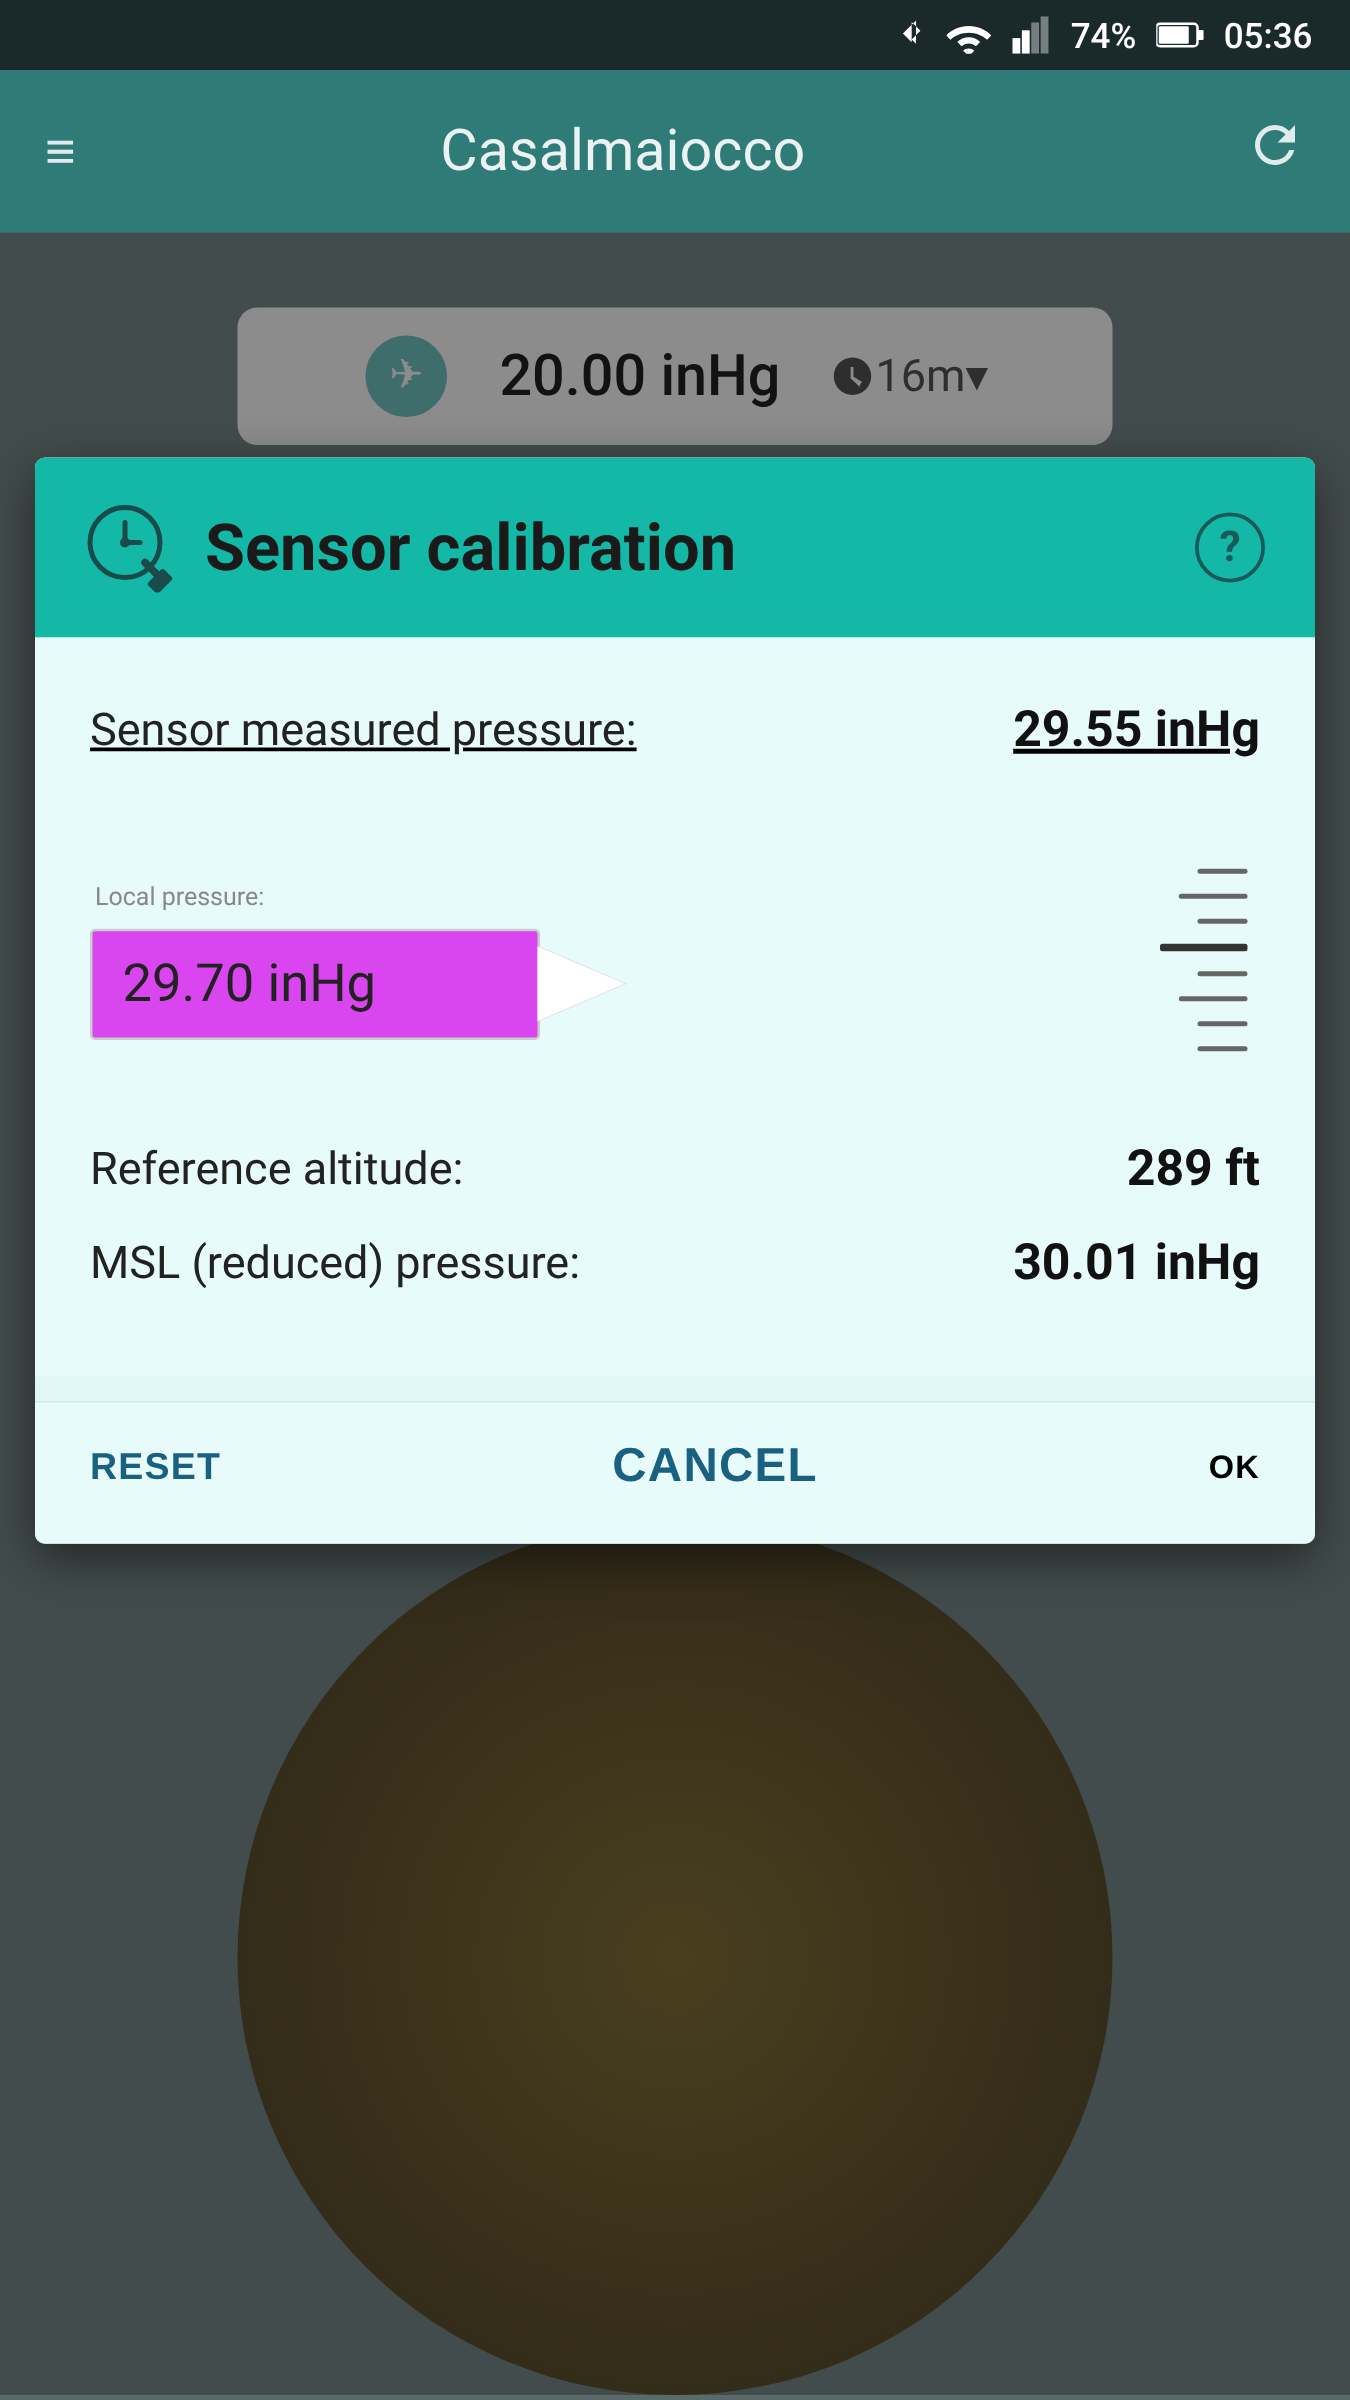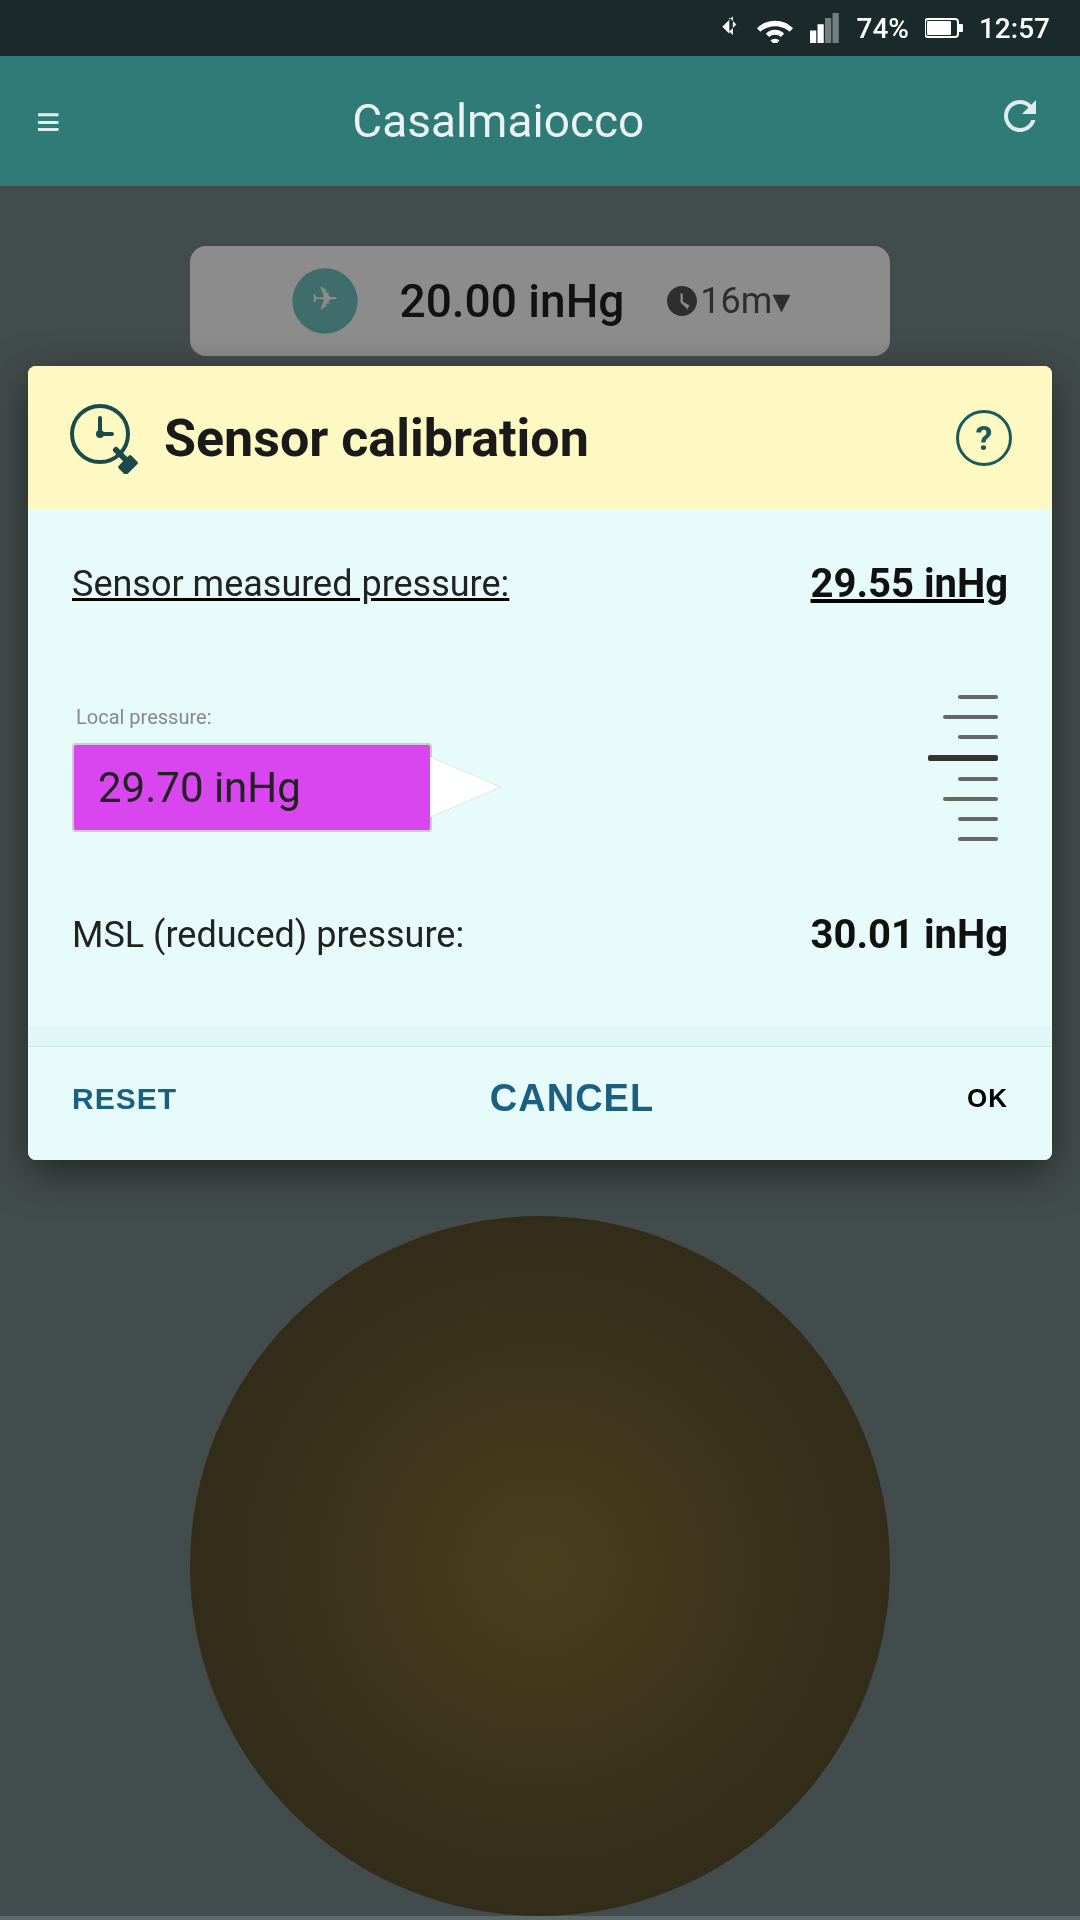--- a/index.html
+++ b/index.html
@@ -141,21 +141,21 @@
       right: 28px;
       background: #e0f7f7;
       border-radius: 8px;
       overflow: hidden;
       z-index: 20;
       box-shadow: 0 12px 40px rgba(0,0,0,0.5);
     }
 
     
     .dialog-header {
-      background: #fef9c3;
+      background: #14b8a6;
       padding: 36px 40px;
       display: flex;
       align-items: center;
       gap: 24px;
     }
 
     .dialog-header-icon {
       width: 72px;
       height: 72px;
       flex-shrink: 0;
@@ -358,21 +358,21 @@
       <rect x="12" y="4" width="5" height="20" opacity="0.4"></rect>
       <rect x="18" y="0" width="5" height="24" opacity="0.4"></rect>
     </svg>
     <span class="status-text">74%</span>
 
     <svg width="38" height="22" viewBox="0 0 38 22" fill="white">
       <rect x="0" y="2" width="33" height="18" rx="3" ry="3" stroke="white" stroke-width="2" fill="none"></rect>
       <rect x="33" y="7" width="5" height="8" rx="1" fill="white"></rect>
       <rect x="2" y="4" width="24" height="14" rx="1" fill="white"></rect>
     </svg>
-    <span class="status-text">12:57</span>
+    <span class="status-text">05:36</span>
   </div>
 </div>
 
 <div class="app-bar">
   <div class="app-bar-menu-icon">≡</div>
   <div class="app-bar-title">Casalmaiocco</div>
   <div class="app-bar-refresh-icon">
     <svg width="48" height="48" viewBox="0 0 24 24" fill="rgba(255,255,255,0.85)">
       <path d="M17.65 6.35C16.2 4.9 14.21 4 12 4c-4.42 0-7.99 3.58-7.99 8s3.57 8 7.99 8c3.73 0 6.84-2.55 7.73-6h-2.08c-.82 2.33-3.04 4-5.65 4-3.31 0-6-2.69-6-6s2.69-6 6-6c1.66 0 3.14.69 4.22 1.78L13 11h7V4l-2.35 2.35z"></path>
     </svg>
@@ -438,20 +438,24 @@
           <div class="tick tick-medium"></div>
           <div class="tick tick-short"></div>
           <div class="tick tick-selected"></div>
           <div class="tick tick-short"></div>
           <div class="tick tick-medium"></div>
           <div class="tick tick-short"></div>
           <div class="tick tick-short"></div>
         </div>
       </div>
 
+      <div class="info-row">
+        <span class="info-label">Reference altitude:</span>
+        <span class="info-value">289 ft</span>
+      </div>
 
       <div class="info-row">
         <span class="info-label">MSL (reduced) pressure:</span>
         <span class="info-value">30.01 inHg</span>
       </div>
 
     </div>
 
     <div class="dialog-buttons">
       <button class="btn-reset">RESET</button>

